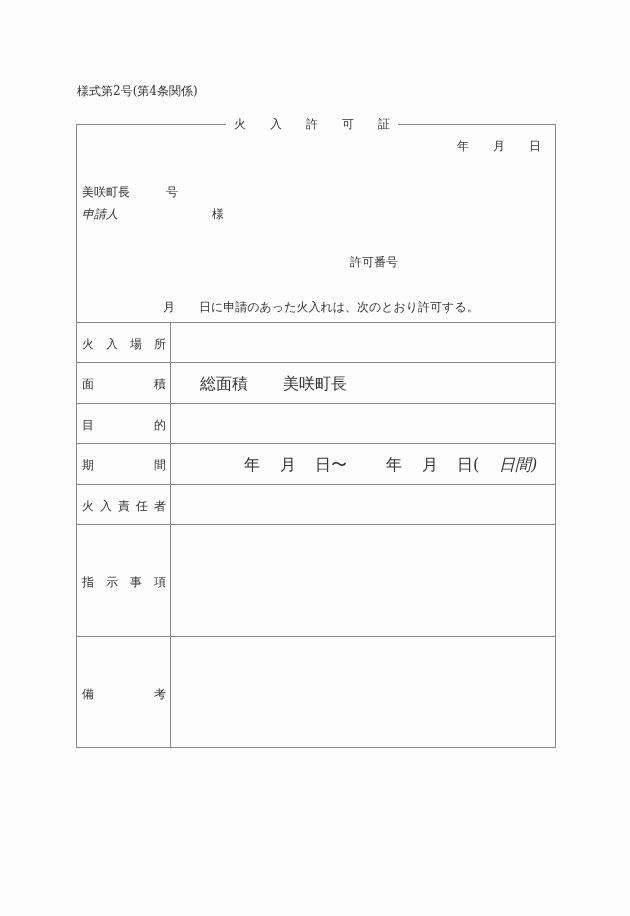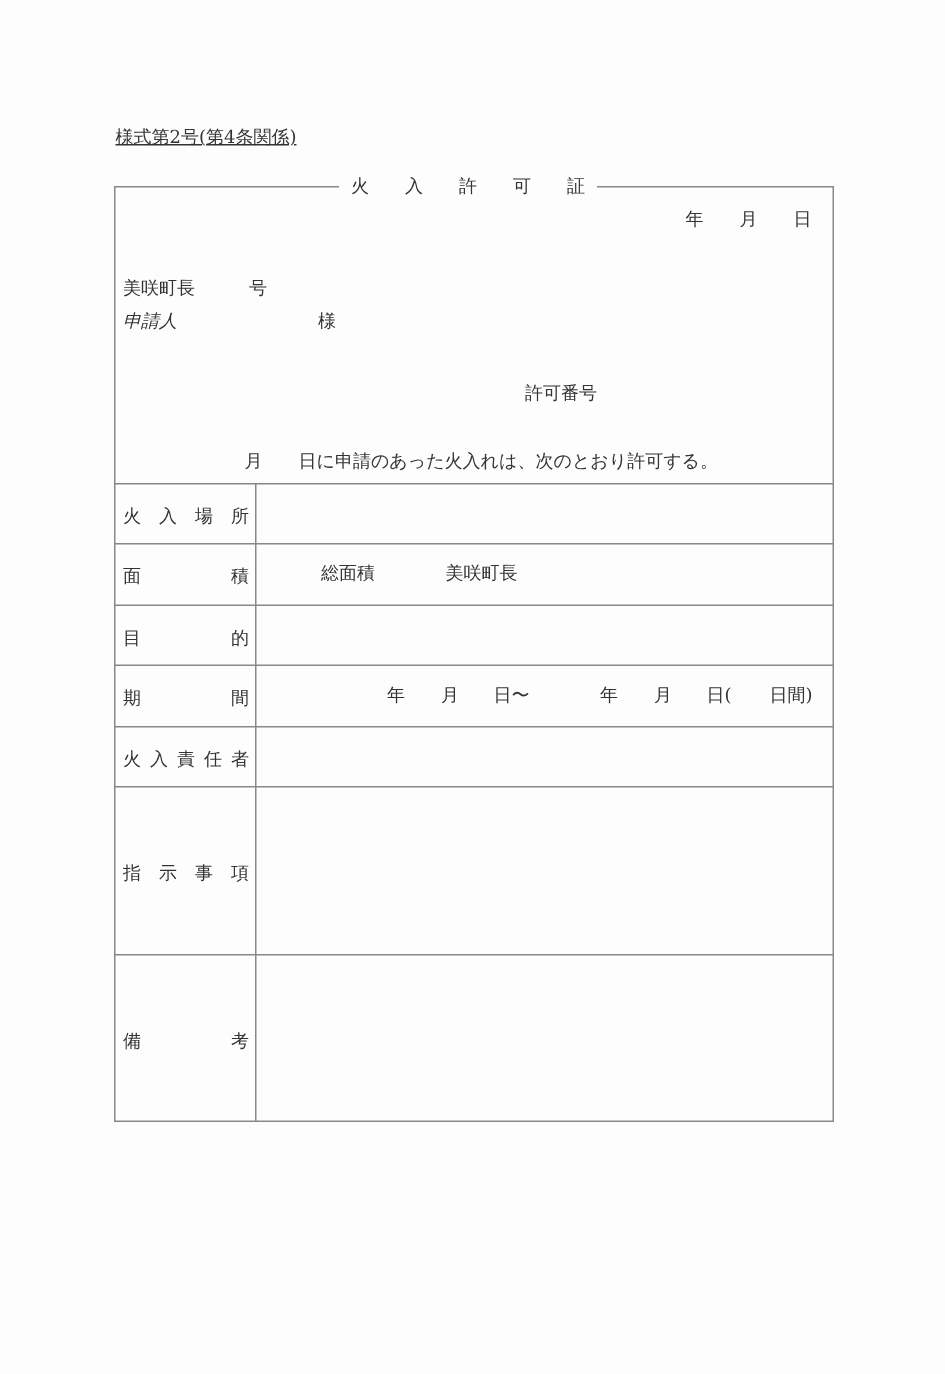--- a/index.html
+++ b/index.html
@@ -10,21 +10,21 @@
     body {
       width: 630px;
       height: 916px;
       position: relative;
       font-family: "DejaVu Serif", "Liberation Serif", serif;
       color: #333;
       font-size: 12px;
       overflow: hidden;
     }
     .abs { position: absolute; white-space: nowrap; line-height: 1; }
-    .form-label { left: 77px; top: 85px; font-size: 12px; text-decoration: underline; }
+    .form-label { left: 77px; top: 85px; font-size: 12px; }
     .frame {
       position: absolute;
       left: 76px;
       top: 124px;
       width: 480px;
       height: 624px;
       border: 1.5px solid #888;
       box-sizing: border-box;
     }
     .title-bar {
@@ -59,21 +59,21 @@
     }
     .label-cell {
       position: absolute;
       left: 82px;
       width: 84px;
       display: flex;
       justify-content: space-between;
       align-items: center;
       font-size: 12px;
     }
-    .value-text { font-size: 12px; margin-left: 14px; }
+    .value-text { font-size: 16px; }
   </style>
 </head>
 <body>
 
 <div class="abs form-label">様式第2号(第4条関係)</div>
 
 <div class="frame"></div>
 
 <div class="title-bar">
   <span>火</span>
@@ -132,21 +132,21 @@
 <div class="label-cell" style="top:457px;">
   <span>期</span>
   <span>間</span>
 </div>
 <div class="abs value-text" style="left:244px; top:457px;">年</div>
 <div class="abs value-text" style="left:280px; top:457px;">月</div>
 <div class="abs value-text" style="left:315px; top:457px;">日〜</div>
 <div class="abs value-text" style="left:386px; top:457px;">年</div>
 <div class="abs value-text" style="left:422px; top:457px;">月</div>
 <div class="abs value-text" style="left:457px; top:457px;">日(</div>
-<div class="abs value-text" style="left:499px; top:457px;">日間)</div>
+<div class="abs value-text" style="left:499px; top:457px;font-style:italic;">日間)</div>
 
 <div class="label-cell" style="top:498px;">
   <span>火</span>
   <span>入</span>
   <span>責</span>
   <span>任</span>
   <span>者</span>
 </div>
 <div class="abs value-text" style="left:176px; top:498px; width:376px; height:14px;"></div>
 

